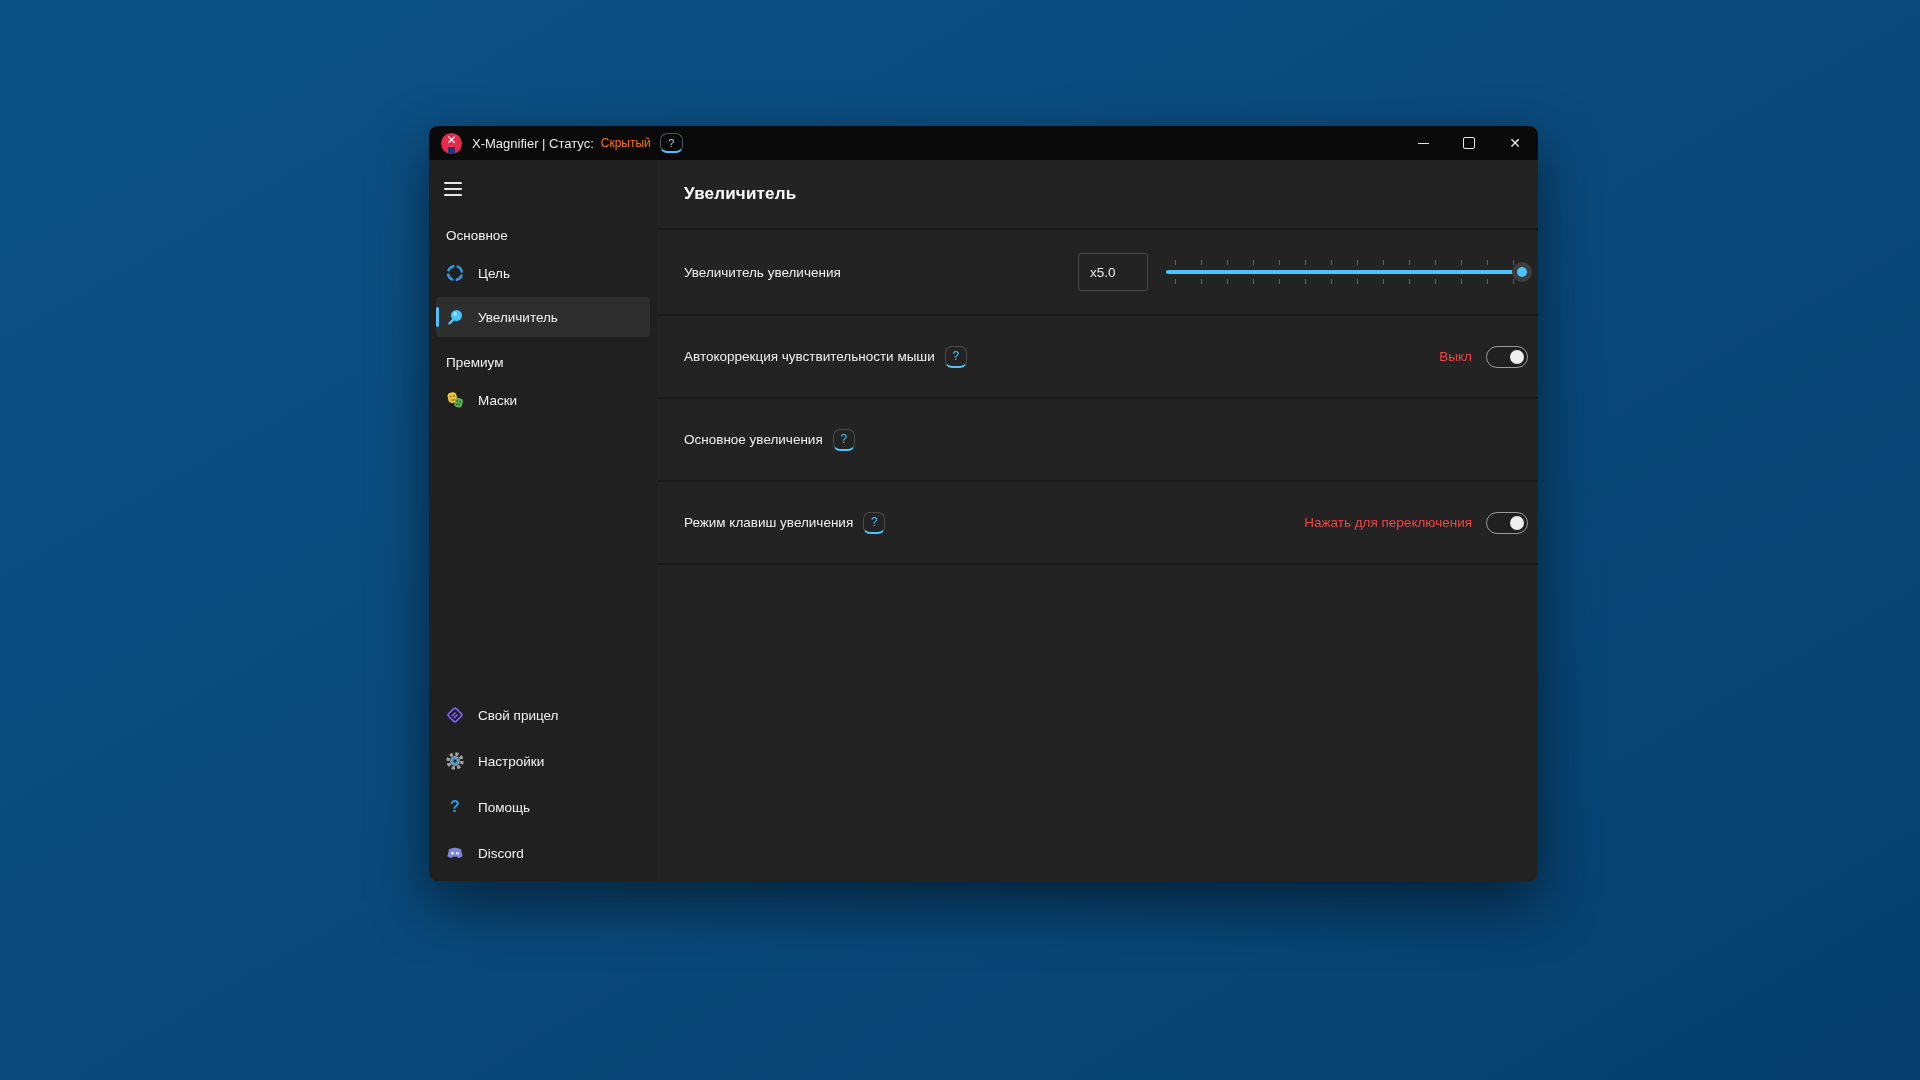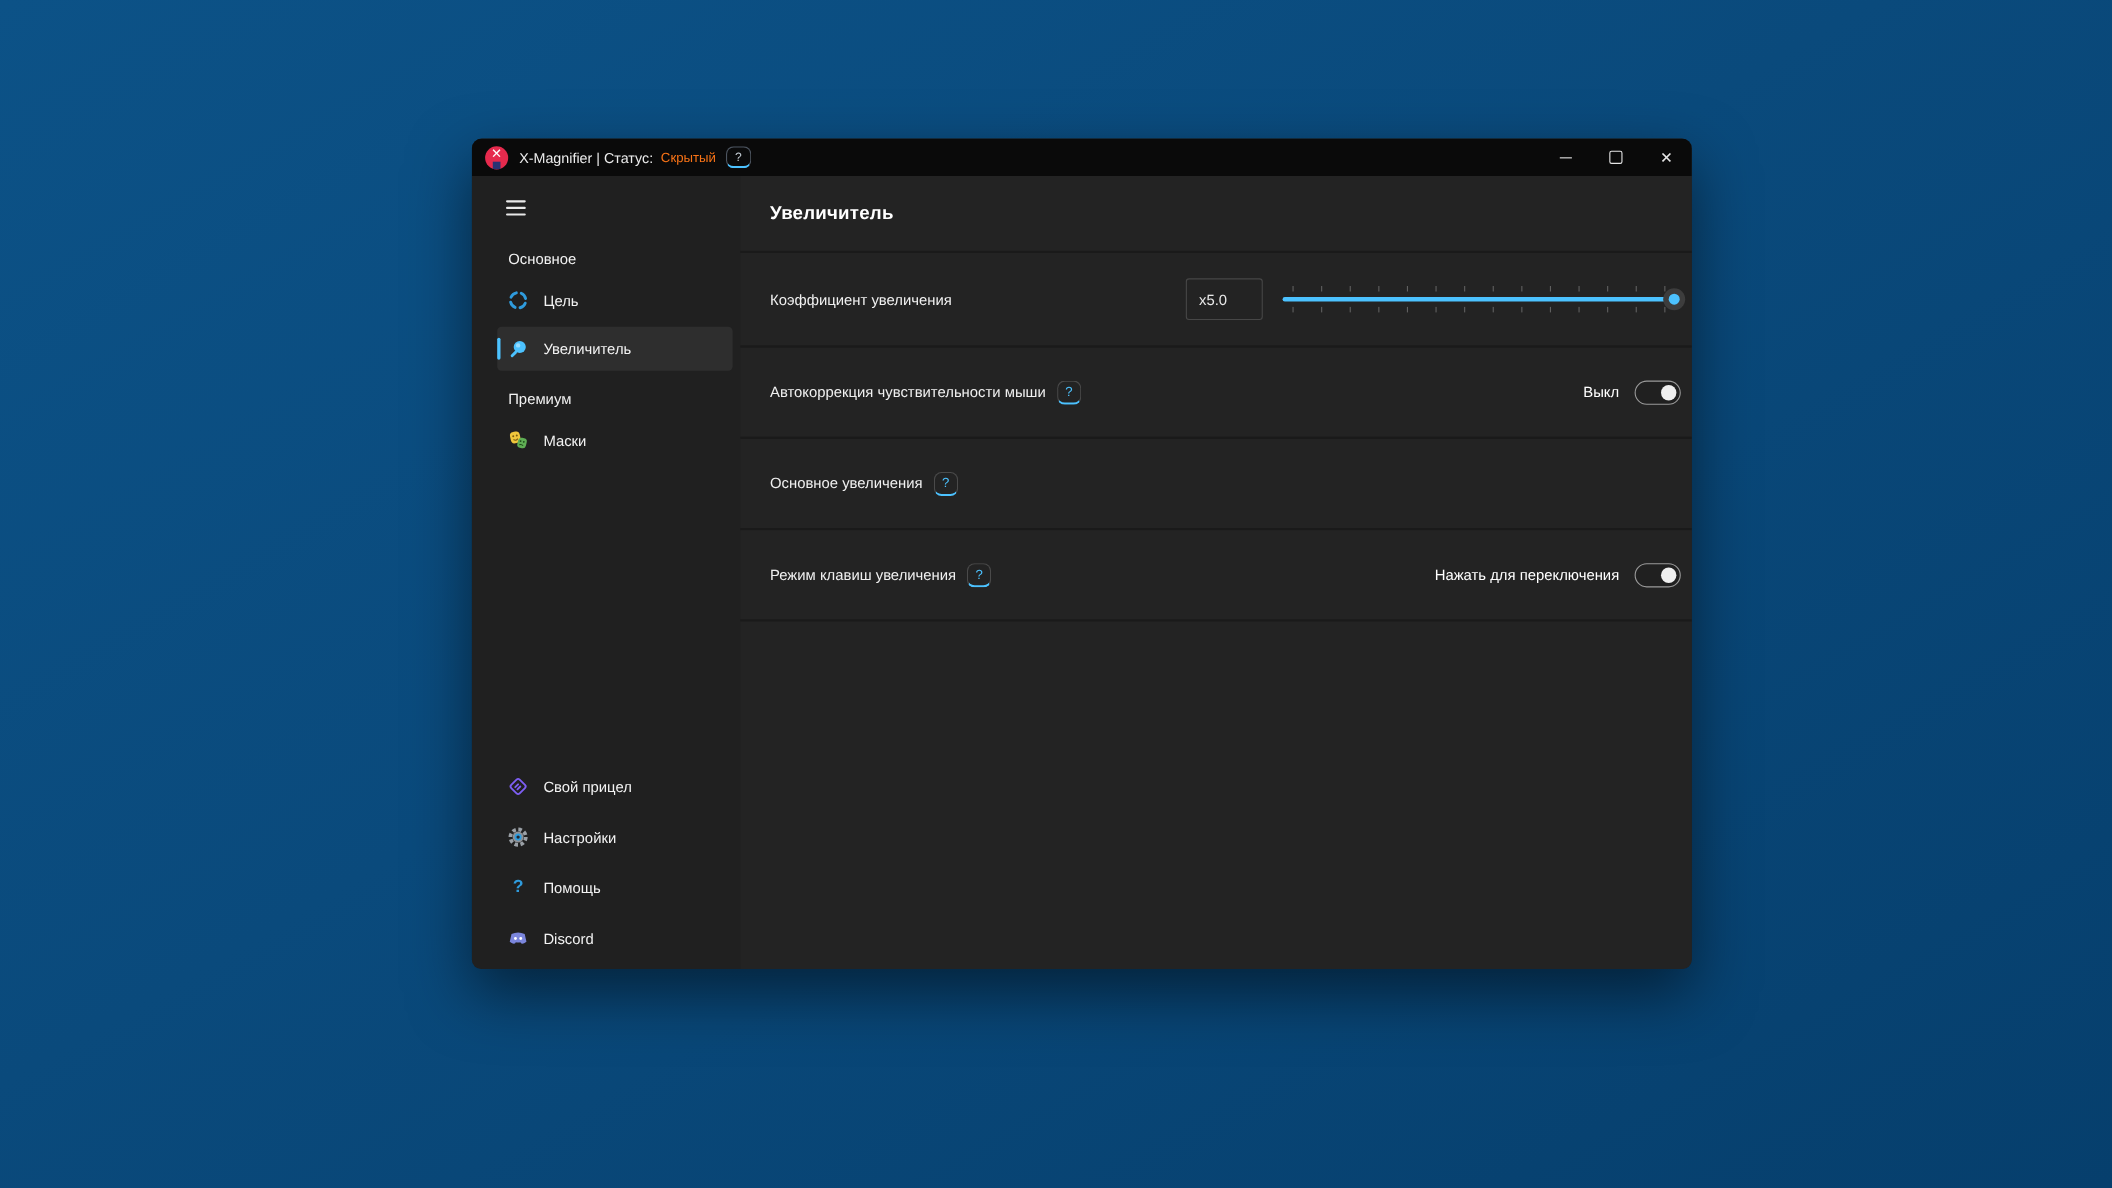--- a/index.html
+++ b/index.html
@@ -26,21 +26,21 @@
   .tb-controls{margin-left:auto;display:flex;height:100%;}
   .tb-btn{width:46px;height:100%;display:flex;align-items:center;justify-content:center;color:#e6e6e6;}
   .glyph-min{width:11px;height:1px;background:#e6e6e6;}
   .glyph-max{width:10px;height:10px;border:1px solid #e6e6e6;border-radius:2px;}
   .glyph-close{font-size:14px;line-height:1;}
 
   
   .win-body{flex:1;display:flex;min-height:0;}
 
   
-  .sidebar{width:228px;flex:0 0 228px;background:#202020;display:flex;flex-direction:column;padding-left:16px;}
+  .sidebar{width:228px;flex:0 0 228px;background:#202020;display:flex;flex-direction:column;}
   .hamburger{margin:22px 0 0 15px;width:18px;height:14px;display:flex;flex-direction:column;
     justify-content:space-between;}
   .hamburger span{height:2px;background:#e8e8e8;border-radius:1px;}
   .side-section{color:#f2f2f2;font-size:13.5px;margin:32px 0 8px 17px;}
   .side-section.premium{margin-top:16px;}
   .side-item{height:40px;margin:2px 7px;border-radius:4px;display:flex;align-items:center;
     padding:0 0 0 9px;position:relative;color:#f2f2f2;font-size:13.5px;}
   .side-item .ico{width:20px;height:20px;flex:0 0 20px;display:flex;align-items:center;justify-content:center;}
   .side-item .lbl{margin-left:13px;}
   .side-item.selected{background:#2e2e2e;}
@@ -74,21 +74,21 @@
     background:#4cc2ff;}
   .ticks{position:absolute;left:9px;right:14px;display:flex;justify-content:space-between;}
   .ticks span{width:1px;height:5px;background:#606060;}
   .ticks.top{top:8px;}
   .ticks.bottom{top:27px;}
   .thumb{position:absolute;right:-4px;top:10px;width:20px;height:20px;border-radius:50%;
     background:#3d3d3d;display:flex;align-items:center;justify-content:center;}
   .thumb i{width:10px;height:10px;border-radius:50%;background:#4cc2ff;display:block;}
 
   
-  .state-text{margin-left:auto;color:#ffffff;font-size:13.5px;}
+  .state-text{margin-left:auto;color:#ef4444;font-size:13.5px;}
   .toggle{margin-left:14px;width:42px;height:22px;border:1px solid #9a9a9a;border-radius:12px;
     position:relative;background:#202020;box-sizing:border-box;flex:0 0 42px;}
   .toggle .knob{position:absolute;right:3px;top:3px;width:14px;height:14px;border-radius:50%;
     background:#efefef;}
 
   
   .keybind-box{margin-left:auto;width:348px;height:44px;background:#2a2a2a;border-radius:2px;
     display:flex;align-items:center;justify-content:center;gap:9px;flex:0 0 348px;}
   .key-chip{background:#3a3a3a;border:1px solid #585858;border-radius:6px;height:28px;
     padding:0 11px;display:flex;align-items:center;color:#ececec;font-size:13.5px;}
@@ -213,21 +213,21 @@
       </div>
     </div>
 
     <div class="content">
 
       <div class="page-header">
         <span class="page-title">Увеличитель</span>
       </div>
 
       <div class="row row-1">
-        <span class="row-label">Коэффициент увеличения</span>
+        <span class="row-label">Увеличитель увеличения</span>
         <div class="value-box">x5.0</div>
         <div class="slider">
           <div class="ticks top">
               <span></span>
               <span></span>
               <span></span>
               <span></span>
               <span></span>
               <span></span>
               <span></span>

